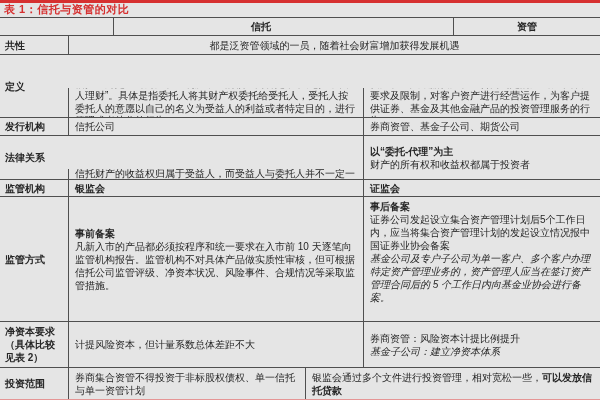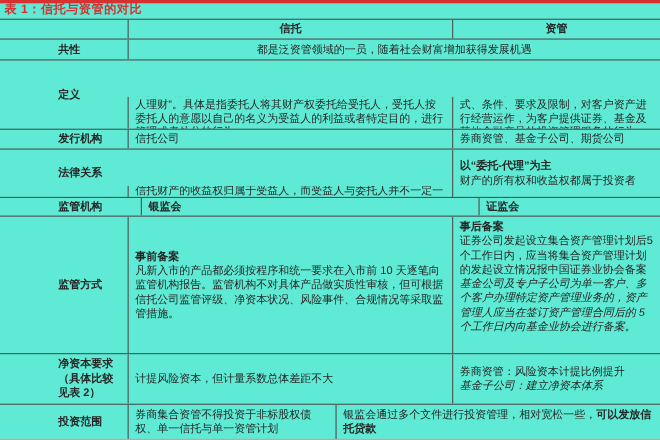--- a/index.html
+++ b/index.html
@@ -1,42 +1,42 @@
 <!DOCTYPE html>
 <html><head>
 <meta charset="utf-8">
 <style>
   * { margin:0; padding:0; box-sizing:border-box; }
   html,body { background:#ffffff; }
   .page {
-    position:relative; width:600px; height:400px; background:#5eead4;
+    position:relative; width:600px; height:400px; background:#e5e5e5;
     font-family:"Liberation Sans", sans-serif; color:#262626; overflow:hidden;
   }
   .top-rule { height:3px; width:100%; background:#d63030; }
   .title {
     color:#d63030; font-weight:bold; font-size:11px; line-height:11px;
     padding:1px 0 2px 4px; letter-spacing:0.5px;
   }
   .tbl { width:600px; border-top:1px solid #4f4f4f; font-size:10px; }
   .row { display:flex; border-bottom:1px solid #4f4f4f; overflow:hidden; }
   .row:last-child { border-bottom:none; }
   .c { padding:2px 6px; display:flex; flex-direction:column; justify-content:center; overflow:hidden; line-height:13px; }
-  .c-label { width:68px; flex:0 0 68px; font-weight:bold; padding-left:5px;margin-left:48px; }
+  .c-label { width:68px; flex:0 0 68px; font-weight:bold; padding-left:5px; }
   .c-trust { width:295px; flex:0 0 295px; border-left:1px solid #4f4f4f; }
   .c-am   { flex:1; border-left:1px solid #4f4f4f; }
   .c-merged { flex:1; border-left:1px solid #4f4f4f; align-items:center; text-align:center; }
   .hdr { align-items:center; font-weight:bold; }
   .b { font-weight:bold; }
   .dense { line-height:12.4px;margin-top:33px; }
-  .r-header { height:18px; }
+  .r-header { height:18px;gap:45px; }
   .r-common { height:19px; }
   .r-definition { height:63px; }
   .r-issuer { height:18px; }
   .r-law { height:44px; }
-  .r-regulator { height:17px;gap:12px; }
+  .r-regulator { height:17px; }
   .r-regulation { height:125px; }
   .r-netcap { height:46px;justify-content:flex-end; }
   .r-invest { height:31px; }
   .r-regulation .c-am { justify-content:flex-start; padding-top:3px; }
   .para + .para { margin-top:0px;font-style:italic; }
   .bottom-rule { height:2px; width:100%; background:#e59595; }
 </style>
 </head>
 <body>
 

